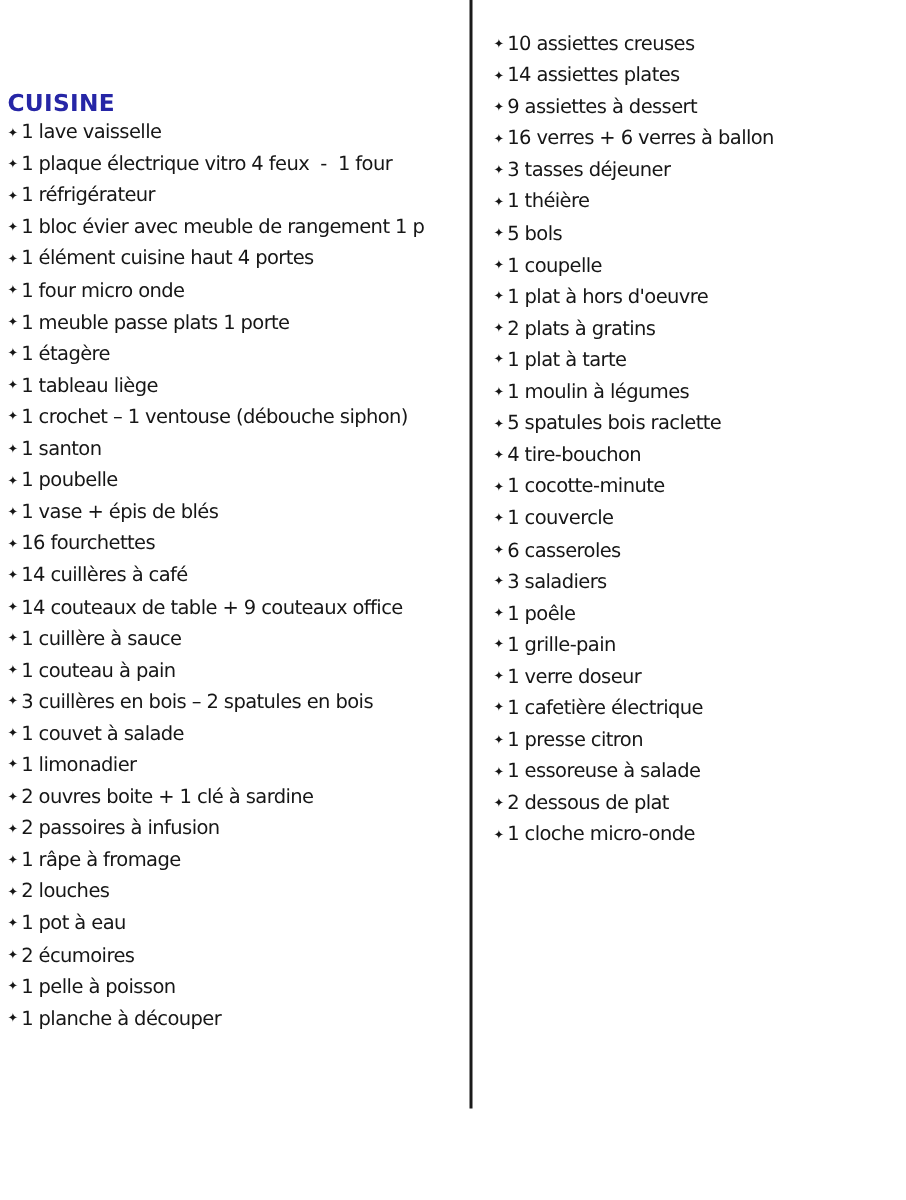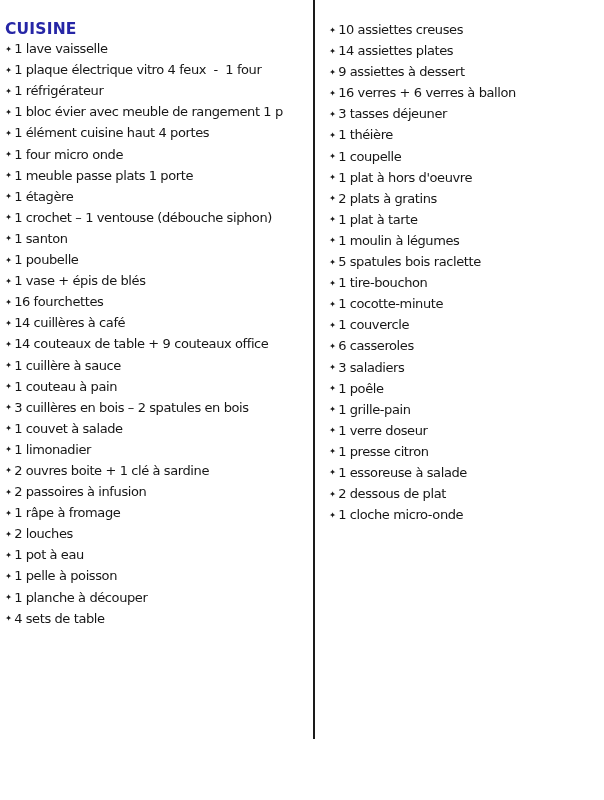--- a/index.html
+++ b/index.html
@@ -17,21 +17,21 @@
   }
   .page {
     position: absolute;
     inset: 0;
     background: var(--page-bg, #ffffff);
   }
   .col {
     position: absolute;
     top: 20px;
   }
-  .col-left  { left: 5px;  width: 304px; }
+  .col-left  { left: 5px;  width: 304px; margin-top: 40px; }
   .col-right { left: 329px; width: 256px; }
   .doc-title {
     margin: 0;
     font-size: 15.5px;
     font-weight: bold;
     line-height: 19.1px;
     letter-spacing: 0.2px;
     color: var(--title-color, #2626a6);
   }
   ul.item-list {
@@ -73,67 +73,70 @@
     <h1 class="doc-title">CUISINE</h1>
     <ul class="item-list">
         <li><span class="bullet">✦</span><span>1 lave vaisselle</span></li>
         <li><span class="bullet">✦</span><span>1 plaque électrique vitro 4 feux  -  1 four</span></li>
         <li><span class="bullet">✦</span><span>1 réfrigérateur</span></li>
         <li><span class="bullet">✦</span><span>1 bloc évier avec meuble de rangement 1 p</span></li>
         <li><span class="bullet">✦</span><span>1 élément cuisine haut 4 portes</span></li>
         <li><span class="bullet">✦</span><span>1 four micro onde</span></li>
         <li><span class="bullet">✦</span><span>1 meuble passe plats 1 porte</span></li>
         <li><span class="bullet">✦</span><span>1 étagère</span></li>
+        <li><span class="bullet">✦</span><span>1 tableau liège</span></li>
         <li><span class="bullet">✦</span><span>1 crochet – 1 ventouse (débouche siphon)</span></li>
         <li><span class="bullet">✦</span><span>1 santon</span></li>
         <li><span class="bullet">✦</span><span>1 poubelle</span></li>
         <li><span class="bullet">✦</span><span>1 vase + épis de blés</span></li>
         <li><span class="bullet">✦</span><span>16 fourchettes</span></li>
         <li><span class="bullet">✦</span><span>14 cuillères à café</span></li>
         <li><span class="bullet">✦</span><span>14 couteaux de table + 9 couteaux office</span></li>
         <li><span class="bullet">✦</span><span>1 cuillère à sauce</span></li>
         <li><span class="bullet">✦</span><span>1 couteau à pain</span></li>
         <li><span class="bullet">✦</span><span>3 cuillères en bois – 2 spatules en bois</span></li>
         <li><span class="bullet">✦</span><span>1 couvet à salade</span></li>
         <li><span class="bullet">✦</span><span>1 limonadier</span></li>
         <li><span class="bullet">✦</span><span>2 ouvres boite + 1 clé à sardine</span></li>
         <li><span class="bullet">✦</span><span>2 passoires à infusion</span></li>
         <li><span class="bullet">✦</span><span>1 râpe à fromage</span></li>
         <li><span class="bullet">✦</span><span>2 louches</span></li>
         <li><span class="bullet">✦</span><span>1 pot à eau</span></li>
+        <li><span class="bullet">✦</span><span>2 écumoires</span></li>
         <li><span class="bullet">✦</span><span>1 pelle à poisson</span></li>
         <li><span class="bullet">✦</span><span>1 planche à découper</span></li>
-        <li><span class="bullet">✦</span><span>4 sets de table</span></li>
       </ul>
   </div>
 
   <div class="divider"></div>
 
   <div class="col col-right">
     <ul class="item-list">
         <li><span class="bullet">✦</span><span>10 assiettes creuses</span></li>
         <li><span class="bullet">✦</span><span>14 assiettes plates</span></li>
         <li><span class="bullet">✦</span><span>9 assiettes à dessert</span></li>
         <li><span class="bullet">✦</span><span>16 verres + 6 verres à ballon</span></li>
         <li><span class="bullet">✦</span><span>3 tasses déjeuner</span></li>
         <li><span class="bullet">✦</span><span>1 théière</span></li>
+        <li><span class="bullet">✦</span><span>5 bols</span></li>
         <li><span class="bullet">✦</span><span>1 coupelle</span></li>
         <li><span class="bullet">✦</span><span>1 plat à hors d'oeuvre</span></li>
         <li><span class="bullet">✦</span><span>2 plats à gratins</span></li>
         <li><span class="bullet">✦</span><span>1 plat à tarte</span></li>
         <li><span class="bullet">✦</span><span>1 moulin à légumes</span></li>
         <li><span class="bullet">✦</span><span>5 spatules bois raclette</span></li>
-        <li><span class="bullet">✦</span><span>1 tire-bouchon</span></li>
+        <li><span class="bullet">✦</span><span>4 tire-bouchon</span></li>
         <li><span class="bullet">✦</span><span>1 cocotte-minute</span></li>
         <li><span class="bullet">✦</span><span>1 couvercle</span></li>
         <li><span class="bullet">✦</span><span>6 casseroles</span></li>
         <li><span class="bullet">✦</span><span>3 saladiers</span></li>
         <li><span class="bullet">✦</span><span>1 poêle</span></li>
         <li><span class="bullet">✦</span><span>1 grille-pain</span></li>
         <li><span class="bullet">✦</span><span>1 verre doseur</span></li>
+        <li><span class="bullet">✦</span><span>1 cafetière électrique</span></li>
         <li><span class="bullet">✦</span><span>1 presse citron</span></li>
         <li><span class="bullet">✦</span><span>1 essoreuse à salade</span></li>
         <li><span class="bullet">✦</span><span>2 dessous de plat</span></li>
         <li><span class="bullet">✦</span><span>1 cloche micro-onde</span></li>
       </ul>
   </div>
 
 </div>
 
 </body></html>

